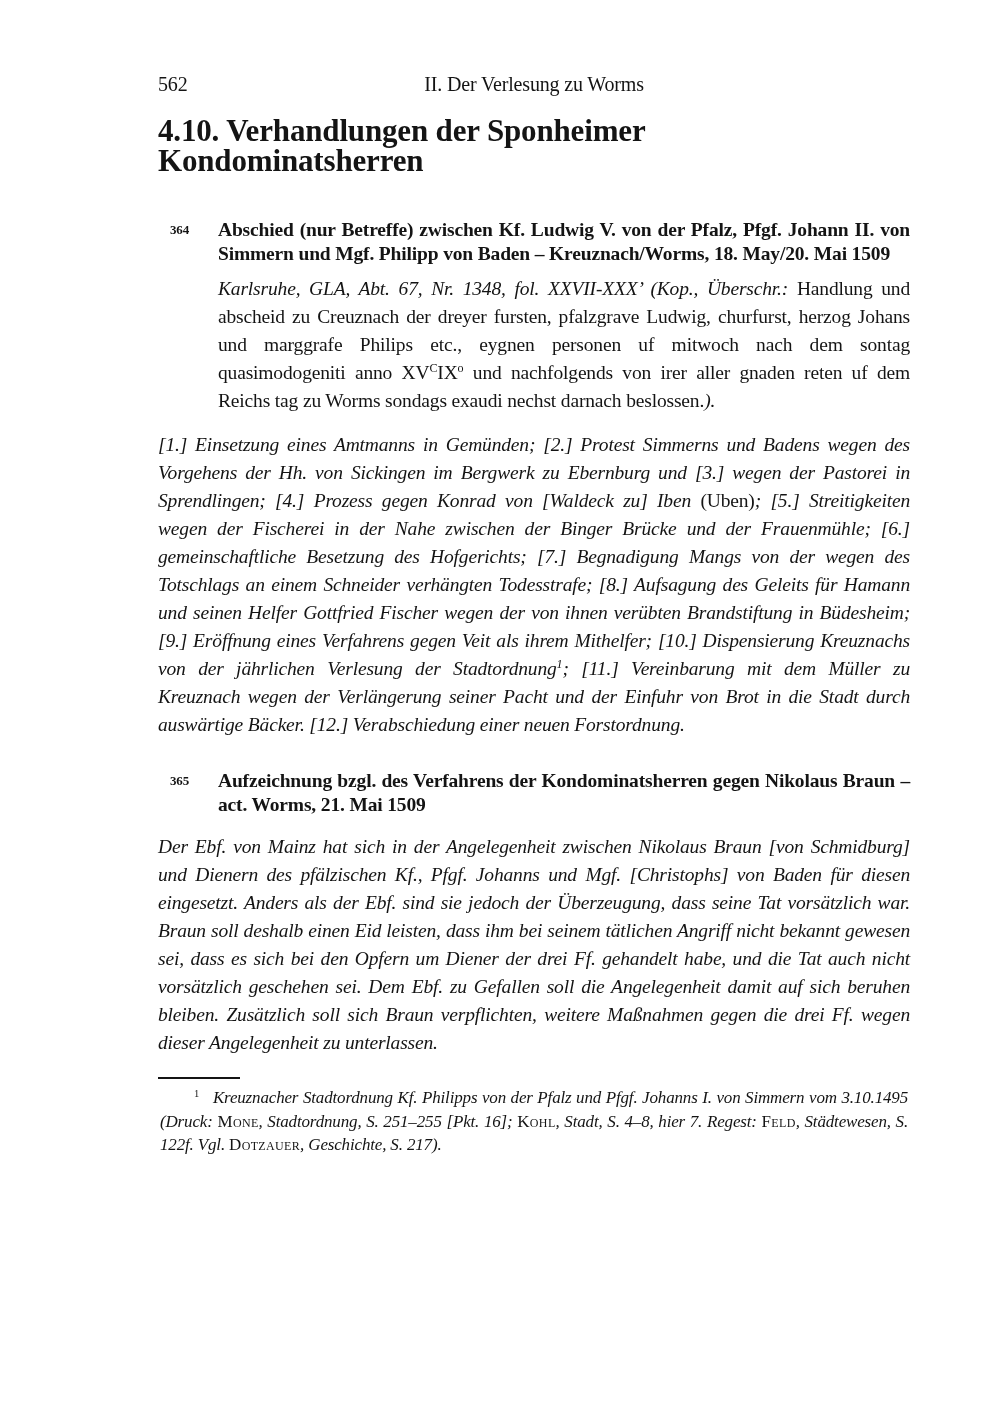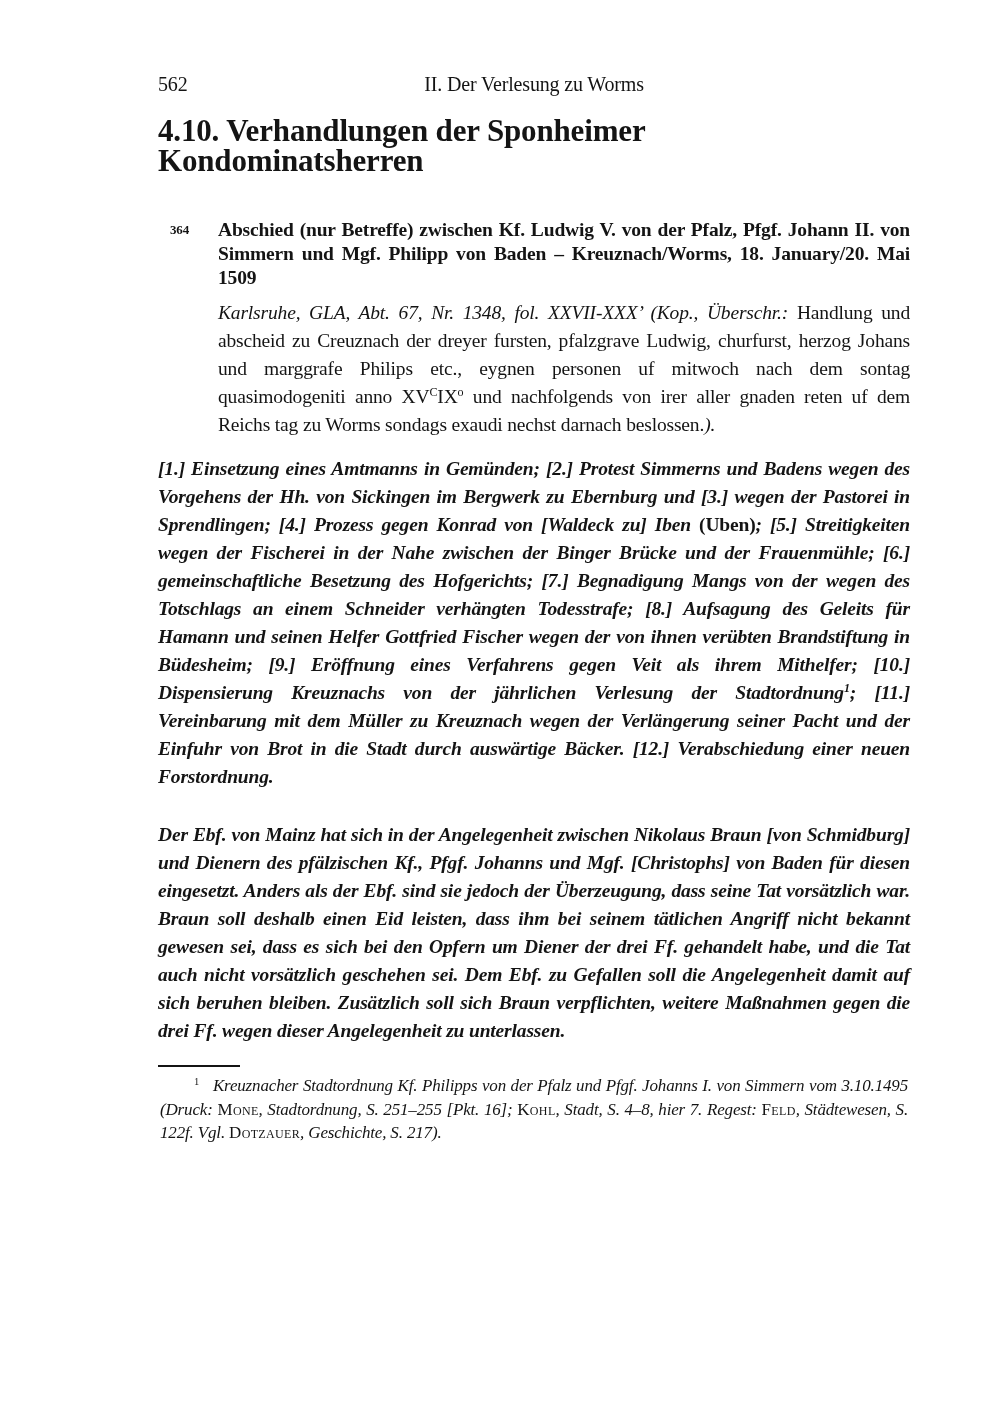--- a/index.html
+++ b/index.html
@@ -63,21 +63,20 @@
     text-align: justify;
     text-align-last: left;
   }
   .summary {
     margin: 16px 0 0 0;
     font-size: 19.5px;
     line-height: 28px;
     font-style: italic;
     text-align: justify;
     text-align-last: left;
-    font-weight: bold;
   }
   
   .footnote-block { margin-top: 20px; }
   .footnote-rule {
     width: 82px;
     height: 0;
     border-top: 2px solid #141414;
     margin: 0 0 7px 0;
   }
   .footnote {
@@ -104,28 +103,32 @@
   <header class="running-head">
     <span class="page-num">562</span>
     <span>II. Der Verlesung zu Worms</span>
   </header>
 
   <h1 class="section-title">4.10. Verhandlungen der Sponheimer Kondominatsherren</h1>
 
   <section class="entry entry-364">
     <div class="entry-heading-row">
       <span class="entry-num">364</span>
-      <h2 class="entry-heading">Abschied (nur Betreffe) zwischen Kf. Ludwig V. von der Pfalz, Pfgf. Johann II. von Simmern und Mgf. Philipp von Baden – Kreuznach/Worms, 18. January/20. Mai 1509</h2>
+      <h2 class="entry-heading">Abschied (nur Betreffe) zwischen Kf. Ludwig V. von der Pfalz, Pfgf. Johann II. von Simmern und Mgf. Philipp von Baden – Kreuznach/Worms, 18. May/20. Mai 1509</h2>
     </div>
     <p class="source-line"><span class="seg-i">Karlsruhe, GLA, Abt. 67, Nr. 1348, fol. XXVII-XXX’ (Kop., Überschr.: </span><span class="seg-r">Handlung und abscheid zu Creuznach der dreyer fursten, pfalzgrave Ludwig, churfurst, herzog Johans und marggrafe Philips etc., eygnen personen uf mitwoch nach dem sontag quasimodogeniti anno XV</span><span class="seg-sup">C</span><span class="seg-r">IX</span><span class="seg-sup">o</span><span class="seg-r"> und nachfolgends von irer aller gnaden reten uf dem Reichs tag zu Worms sondags exaudi nechst darnach beslossen.</span><span class="seg-i">).</span></p>
   </section>
 
   <p class="summary"><span class="seg-i">[1.] Einsetzung eines Amtmanns in Gemünden; [2.] Protest Simmerns und Badens wegen des Vorgehens der Hh. von Sickingen im Bergwerk zu Ebernburg und [3.] wegen der Pastorei in Sprendlingen; [4.] Prozess gegen Konrad von [Waldeck zu] Iben </span><span class="seg-r">(Uben)</span><span class="seg-i">; [5.] Streitigkeiten wegen der Fischerei in der Nahe zwischen der Binger Brücke und der Frauenmühle; [6.] gemeinschaftliche Besetzung des Hofgerichts; [7.] Begnadigung Mangs von der wegen des Totschlags an einem Schneider verhängten Todesstrafe; [8.] Aufsagung des Geleits für Hamann und seinen Helfer Gottfried Fischer wegen der von ihnen verübten Brandstiftung in Büdesheim; [9.] Eröffnung eines Verfahrens gegen Veit als ihrem Mithelfer; [10.] Dispensierung Kreuznachs von der jährlichen Verlesung der Stadtordnung</span><span class="seg-isup">1</span><span class="seg-i">; [11.] Vereinbarung mit dem Müller zu Kreuznach wegen der Verlängerung seiner Pacht und der Einfuhr von Brot in die Stadt durch auswärtige Bäcker. [12.] Verabschiedung einer neuen Forstordnung.</span></p>
 
   <section class="entry entry-365">
+    <div class="entry-heading-row">
+      <span class="entry-num">365</span>
+      <h2 class="entry-heading">Aufzeichnung bzgl. des Verfahrens der Kondominatsherren gegen Nikolaus Braun – act. Worms, 21. Mai 1509</h2>
+    </div>
   </section>
 
   <p class="summary"><span class="seg-i">Der Ebf. von Mainz hat sich in der Angelegenheit zwischen Nikolaus Braun [von Schmidburg] und Dienern des pfälzischen Kf., Pfgf. Johanns und Mgf. [Christophs] von Baden für diesen eingesetzt. Anders als der Ebf. sind sie jedoch der Überzeugung, dass seine Tat vorsätzlich war. Braun soll deshalb einen Eid leisten, dass ihm bei seinem tätlichen Angriff nicht bekannt gewesen sei, dass es sich bei den Opfern um Diener der drei Ff. gehandelt habe, und die Tat auch nicht vorsätzlich geschehen sei. Dem Ebf. zu Gefallen soll die Angelegenheit damit auf sich beruhen bleiben. Zusätzlich soll sich Braun verpflichten, weitere Maßnahmen gegen die drei Ff. wegen dieser Angelegenheit zu unterlassen.</span></p>
 
   <footer class="footnote-block">
     <div class="footnote-rule"></div>
     <p class="footnote"><span class="seg-sup">1</span><span class="seg-i">&nbsp;&nbsp;&nbsp;Kreuznacher Stadtordnung Kf. Philipps von der Pfalz und Pfgf. Johanns I. von Simmern vom 3.10.1495 (Druck: </span><span class="seg-sc">Mone</span><span class="seg-i">, Stadtordnung, S. 251–255 [Pkt. 16]; </span><span class="seg-sc">Kohl</span><span class="seg-i">, Stadt, S. 4–8, hier 7. Regest: </span><span class="seg-sc">Feld</span><span class="seg-i">, Städtewesen, S. 122f. Vgl. </span><span class="seg-sc">Dotzauer</span><span class="seg-i">, Geschichte, S. 217).</span></p>
   </footer>
 
 </div>

